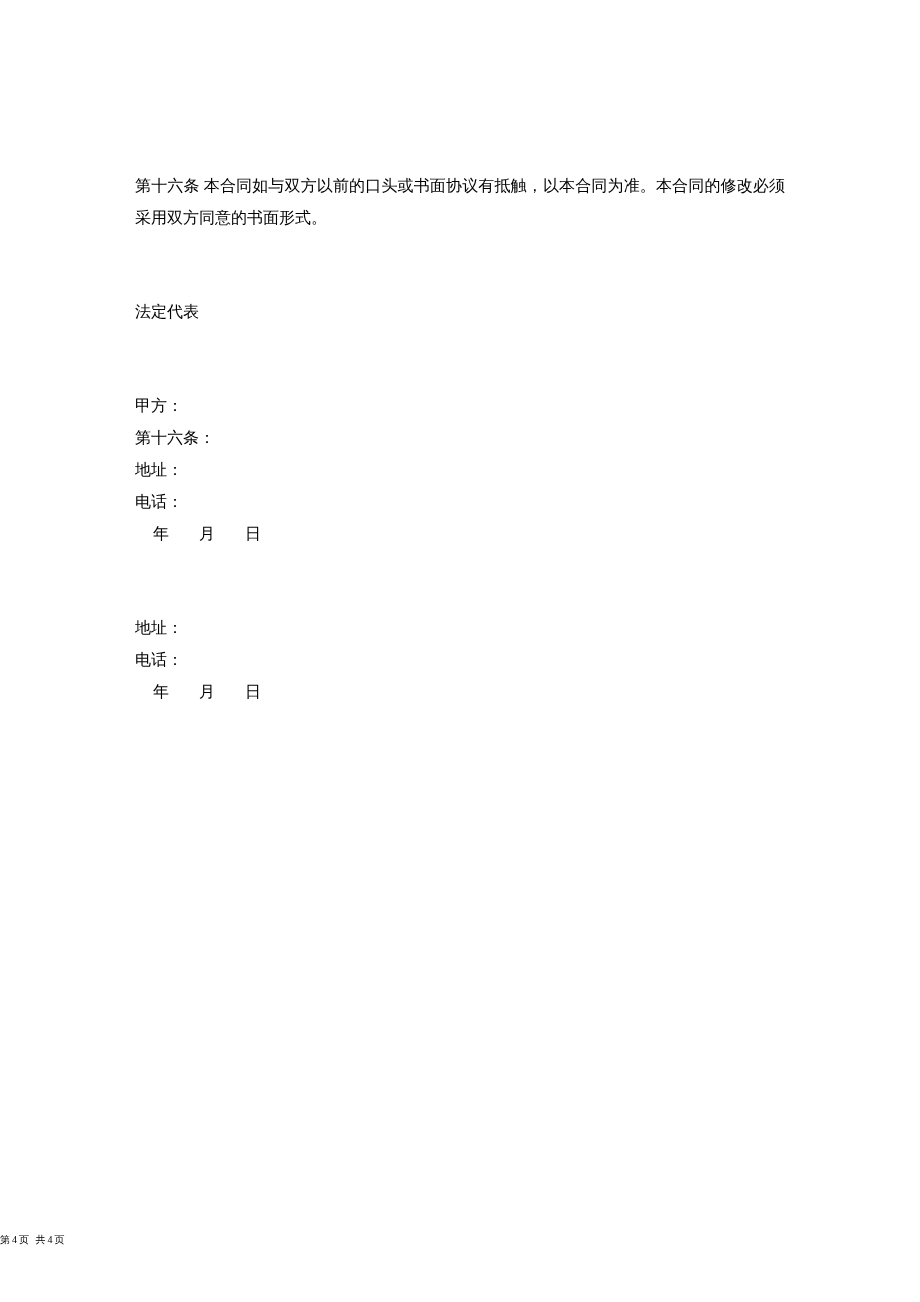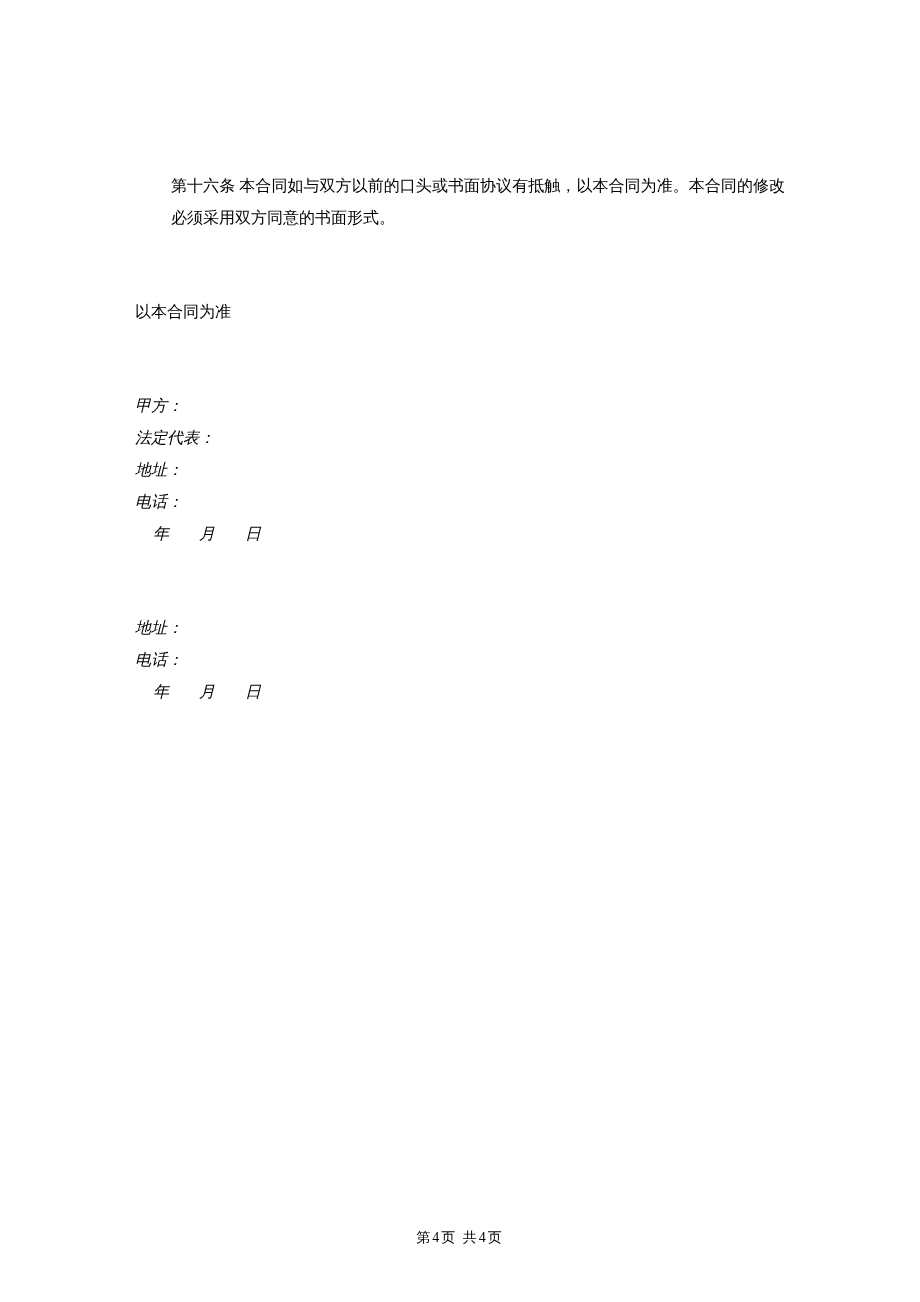--- a/index.html
+++ b/index.html
@@ -16,66 +16,63 @@
       color: #000000;
       position: relative;
     }
     .page-content {
       padding: 170px 135px 0 135px;
       line-height: 2.0;
     }
     .article {
       margin-bottom: 62px;
       text-align: justify;
-      margin-left: 36px;
     }
     .no-more {
       margin-bottom: 62px;
     }
     .party-block {
       margin-bottom: 62px;
-      font-style: italic;
     }
     .party-line {
       line-height: 2.0;
     }
     .date-line {
       padding-left: 18px;
       letter-spacing: 2px;
     }
     .date-line span {
       margin-right: 22px;
     }
     .footer {
       position: absolute;
       bottom: 55px;
       left: 0;
       width: 100%;
-      text-align: center;
-      font-size: 14px;
+      font-size: 10px;
       letter-spacing: 2px;
     }
   </style>
 </head>
 <body>
 
 <div class="page-content">
 
   <div class="article">
     <span>第十六条</span>
     <span>本合同如与双方以前的口头或书面协议有抵触，以本合同为准。本合同的修改必须采用双方同意的书面形式。</span>
   </div>
 
   <div class="no-more">
-    <span>以本合同为准</span>
+    <span>法定代表</span>
   </div>
 
   <div class="party-block">
     <div class="party-line">甲方：</div>
-    <div class="party-line">法定代表：</div>
+    <div class="party-line">第十六条：</div>
     <div class="party-line">地址：</div>
     <div class="party-line">电话：</div>
     <div class="party-line date-line">
       <span>年</span>
       <span>月</span>
       <span>日</span>
     </div>
   </div>
 
   <div class="party-block">

